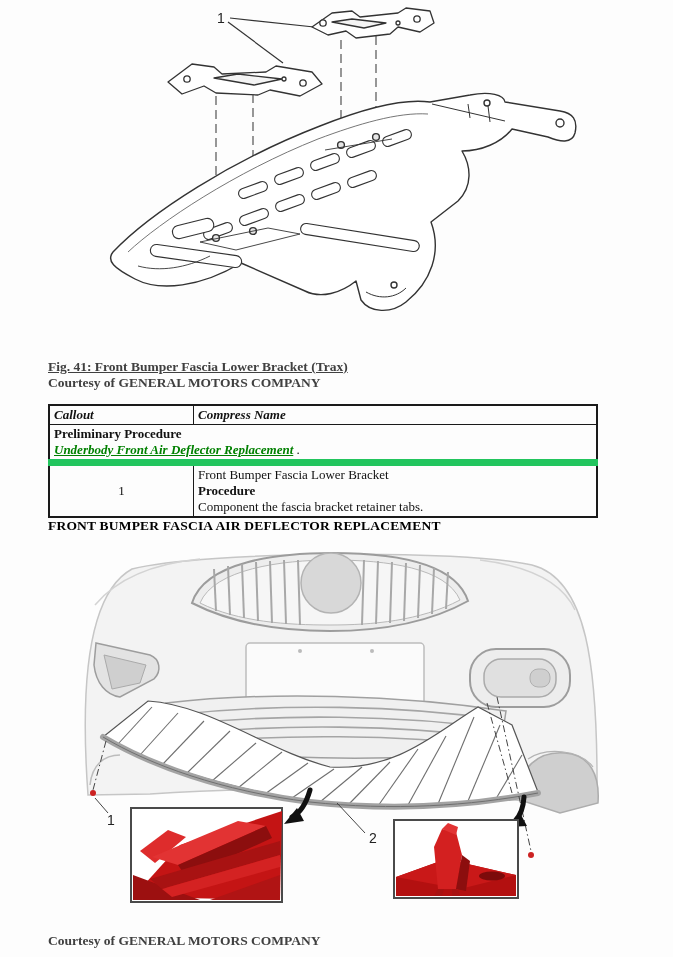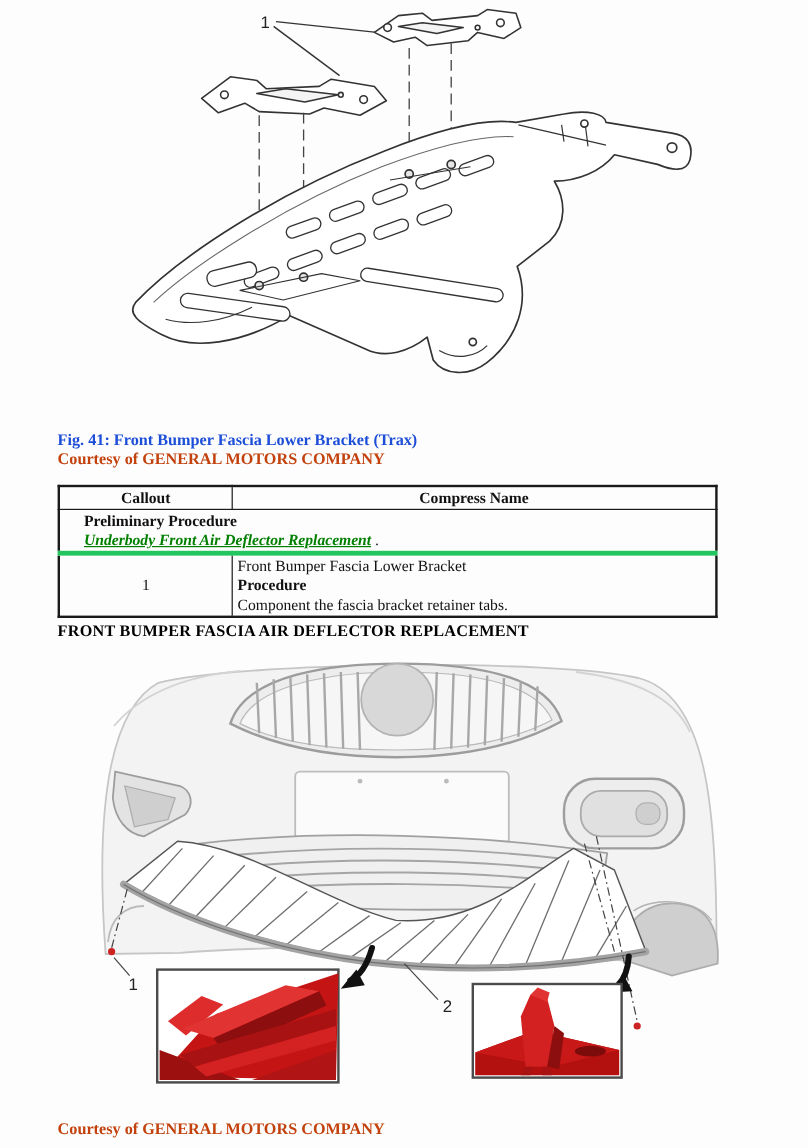--- a/index.html
+++ b/index.html
@@ -8,34 +8,34 @@
     background:#fdfdfd;
     font-family:"Liberation Serif","DejaVu Serif",serif;
     color:#111;
   }
   .abs{position:absolute;}
   
   .figure-svg{display:block;}
   .line{stroke:#333;fill:none;}
   
   .caption{left:48px;font-size:13.5px;font-weight:bold;line-height:15.5px;}
-  .fig-link{color:#1d4ed8;cursor:pointer;display:inline-block;}
-  .courtesy{color:#c2410c;}
+  .fig-link{color:#404040;text-decoration:underline;cursor:pointer;display:inline-block;}
+  .courtesy{color:#404040;}
   
   .parts-table{
     left:48px;top:404px;width:550px;
     border-collapse:collapse;table-layout:fixed;
     font-size:13px;line-height:16px;
   }
   .parts-table td,.parts-table th{
     border:1px solid #1a1a1a;padding:0 4px;vertical-align:middle;
   }
   .parts-table{border:2px solid #1a1a1a;}
-  .parts-table .hdr{font-weight:bold;text-align:center;height:18px;}
-  .parts-table .prelim-cell{border-bottom:4px solid #22c55e;padding:1px 20px;}
+  .parts-table .hdr{font-weight:bold;text-align:left;height:18px;font-style:italic;}
+  .parts-table .prelim-cell{border-bottom:7px solid #22c55e;padding:1px 4px;}
   .green-link{color:#008000;font-weight:bold;text-decoration:underline;cursor:pointer;font-style:italic;}
   .callout-col{width:135px;text-align:center;}
   .bold{font-weight:bold;}
   
   .section-heading{
     left:48px;top:518px;
     color:#000000;font-weight:bold;font-size:13.5px;letter-spacing:.2px;
   }
   .dashdot{stroke:#444;stroke-width:1;fill:none;stroke-dasharray:7 3 1.5 3;}
   .dashline{stroke:#444;stroke-width:1.1;fill:none;stroke-dasharray:9 5;}

